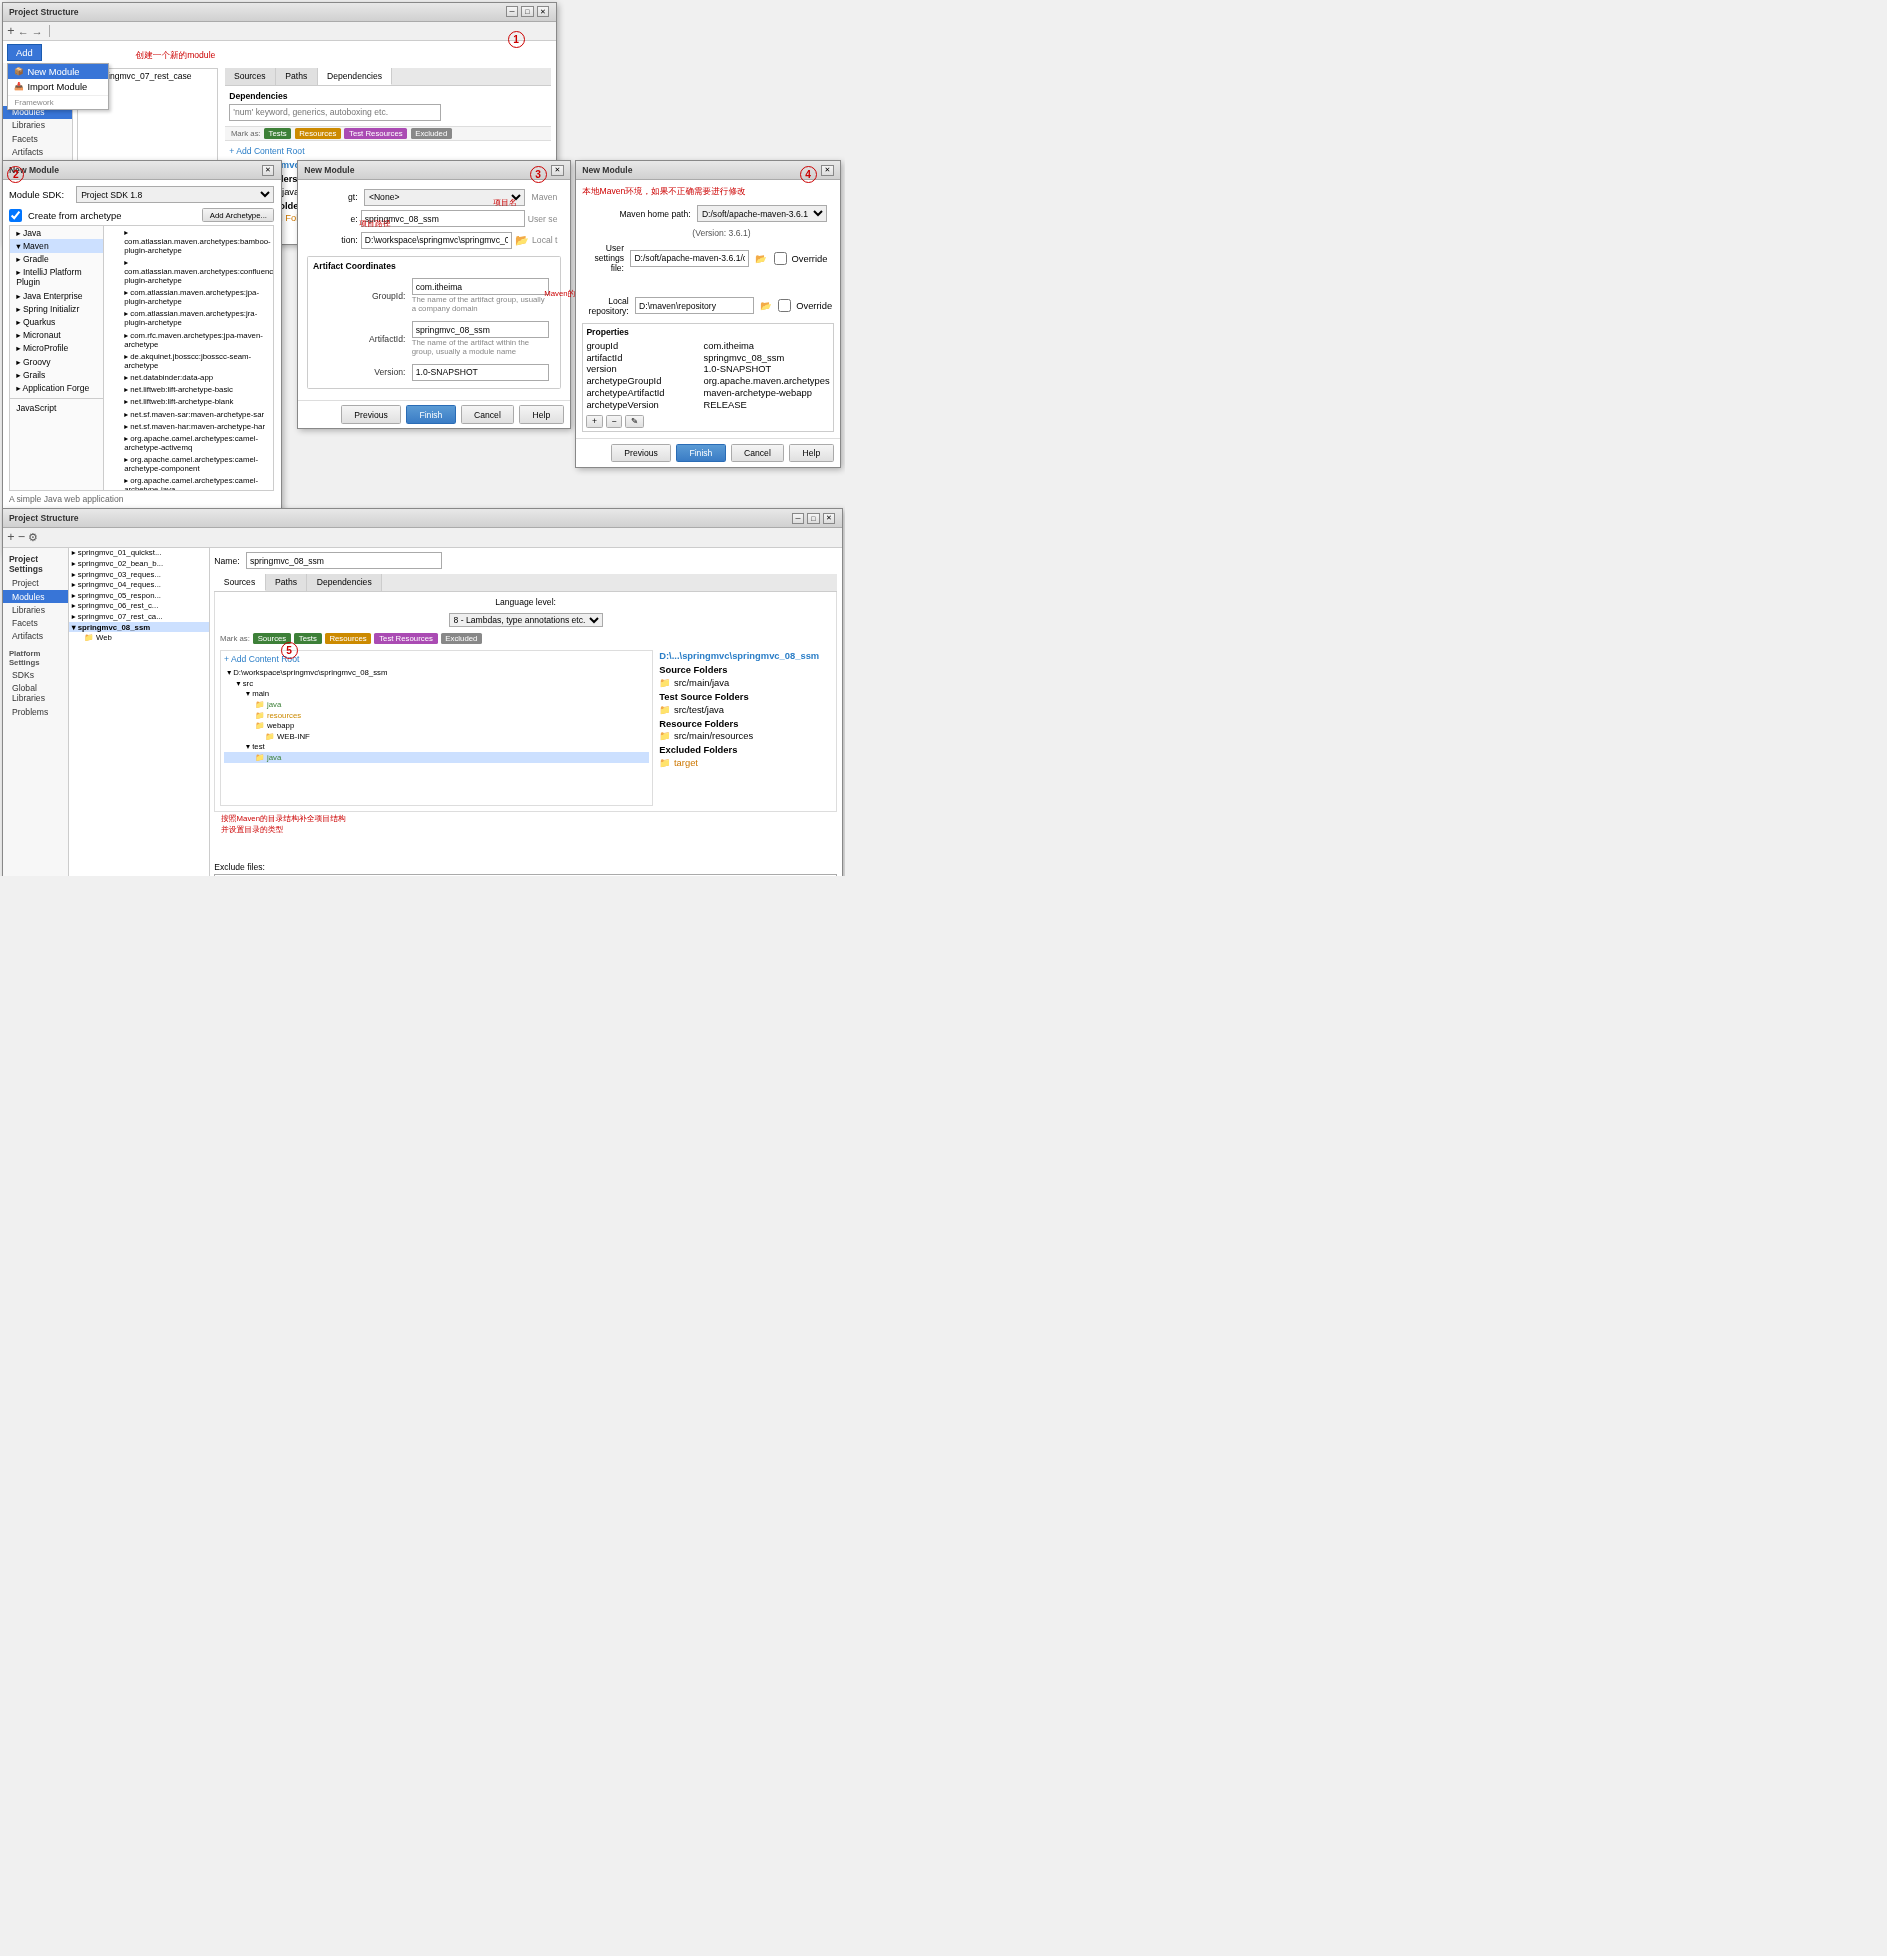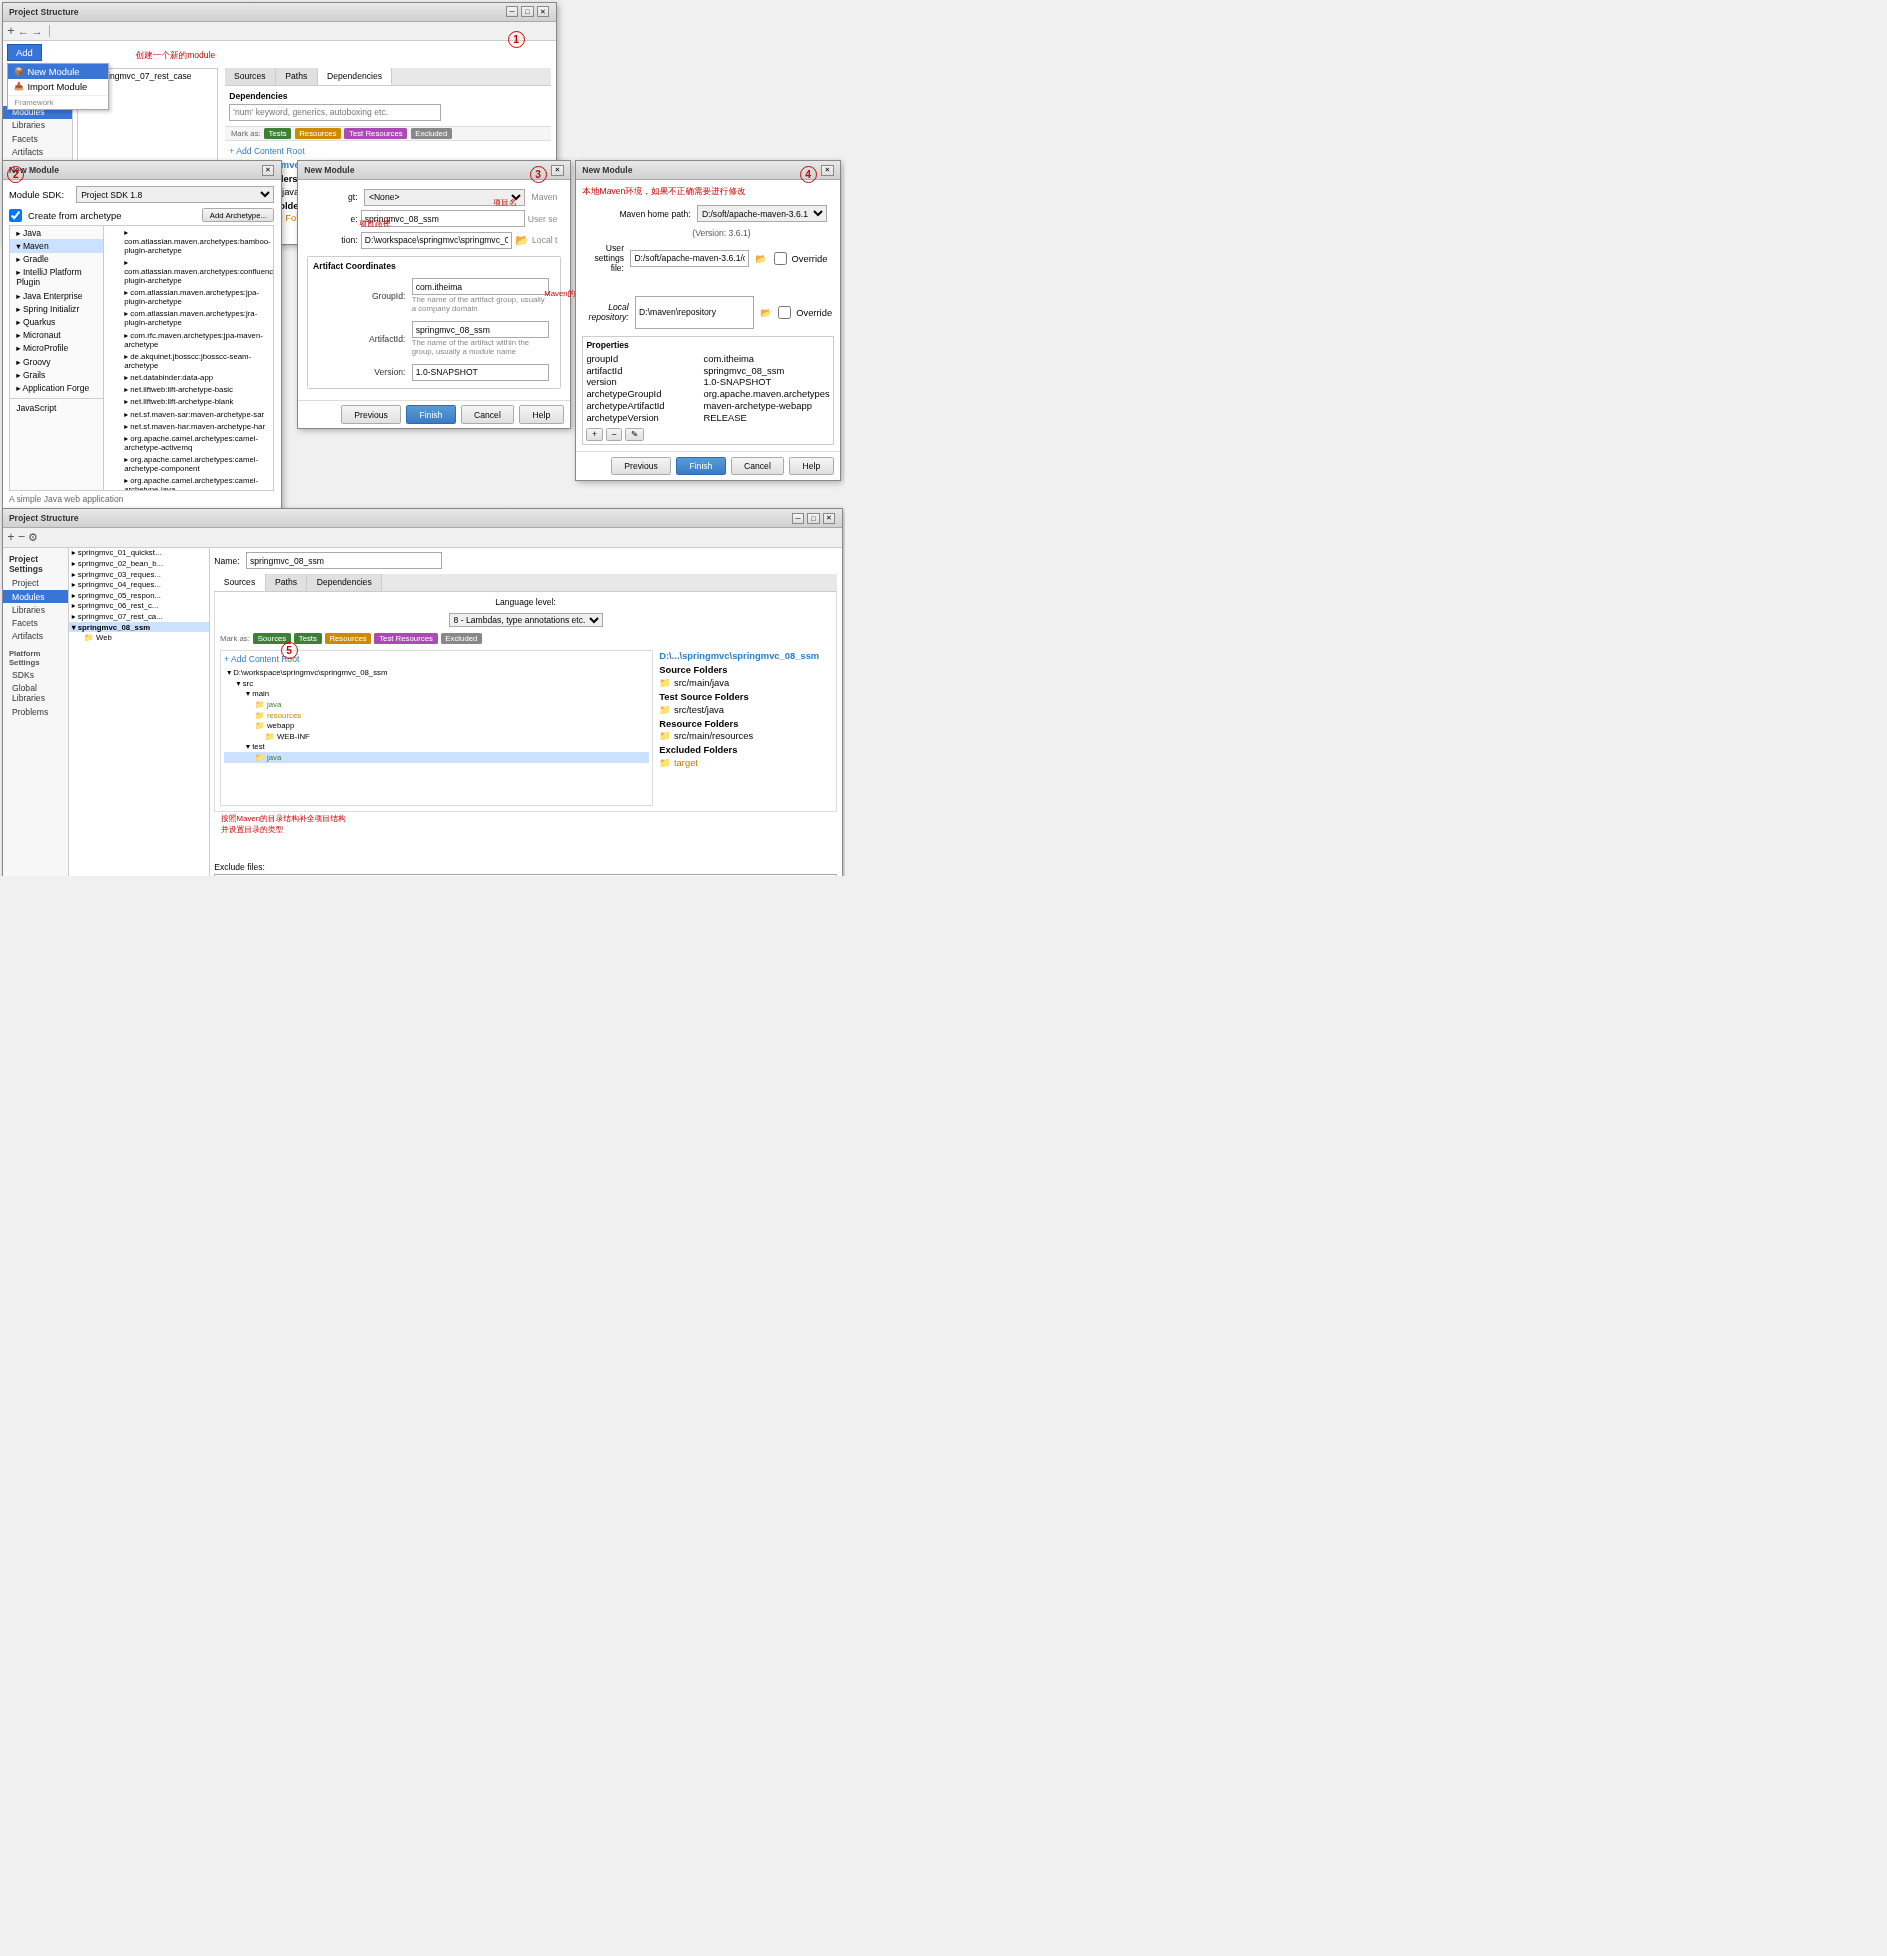--- a/index.html
+++ b/index.html
@@ -418,22 +418,22 @@
         <span style="width:102px; text-align:right; font-size:8.6px;">User settings file:</span>
         <input type="text" style="flex: 1 1 0%; height: 17px; border: 0.8px solid rgb(170, 170, 170); font-size: 8.6px; padding: 1.6px 3.1px;" value="D:/soft/apache-maven-3.6.1/conf/settings.xml">
         <span style="font-size:9.4px; cursor:pointer;">📂</span>
         <label style="display:flex; align-items:center; gap:1.6px; font-size:7.8px; white-space:nowrap;">
           <input type="checkbox" style="">
           <span>Override</span>
         </label>
       </div>
 
       <div class="form-row" style="margin-bottom:4.7px;">
-        <span style="width:102px; text-align:right; font-size:8.6px;font-style:italic;">Local repository:</span>
-        <input type="text" style="flex: 1 1 0%; height: 33px; border: 0.8px solid rgb(170, 170, 170); font-size: 8.6px; padding: 1.6px 3.1px;" value="D:\maven\repository">
+        <span style="width:102px; text-align:right; font-size:8.6px;">Local repository:</span>
+        <input type="text" style="flex: 1 1 0%; height: 17px; border: 0.8px solid rgb(170, 170, 170); font-size: 8.6px; padding: 1.6px 3.1px;" value="D:\maven\repository">
         <span style="font-size:9.4px; cursor:pointer;">📂</span>
         <label style="display:flex; align-items:center; gap:1.6px; font-size:7.8px; white-space:nowrap;">
           <input type="checkbox" style="">
           <span>Override</span>
         </label>
       </div>
 
       <div style="border:0.8px solid #ccc; padding:3.1px;">
         <div style="font-size:8.6px; font-weight:bold; margin-bottom:3.1px;">Properties</div>
         <div style="display:grid; grid-template-columns:1fr 1fr; font-size:7.8px; gap:0.8px;">

